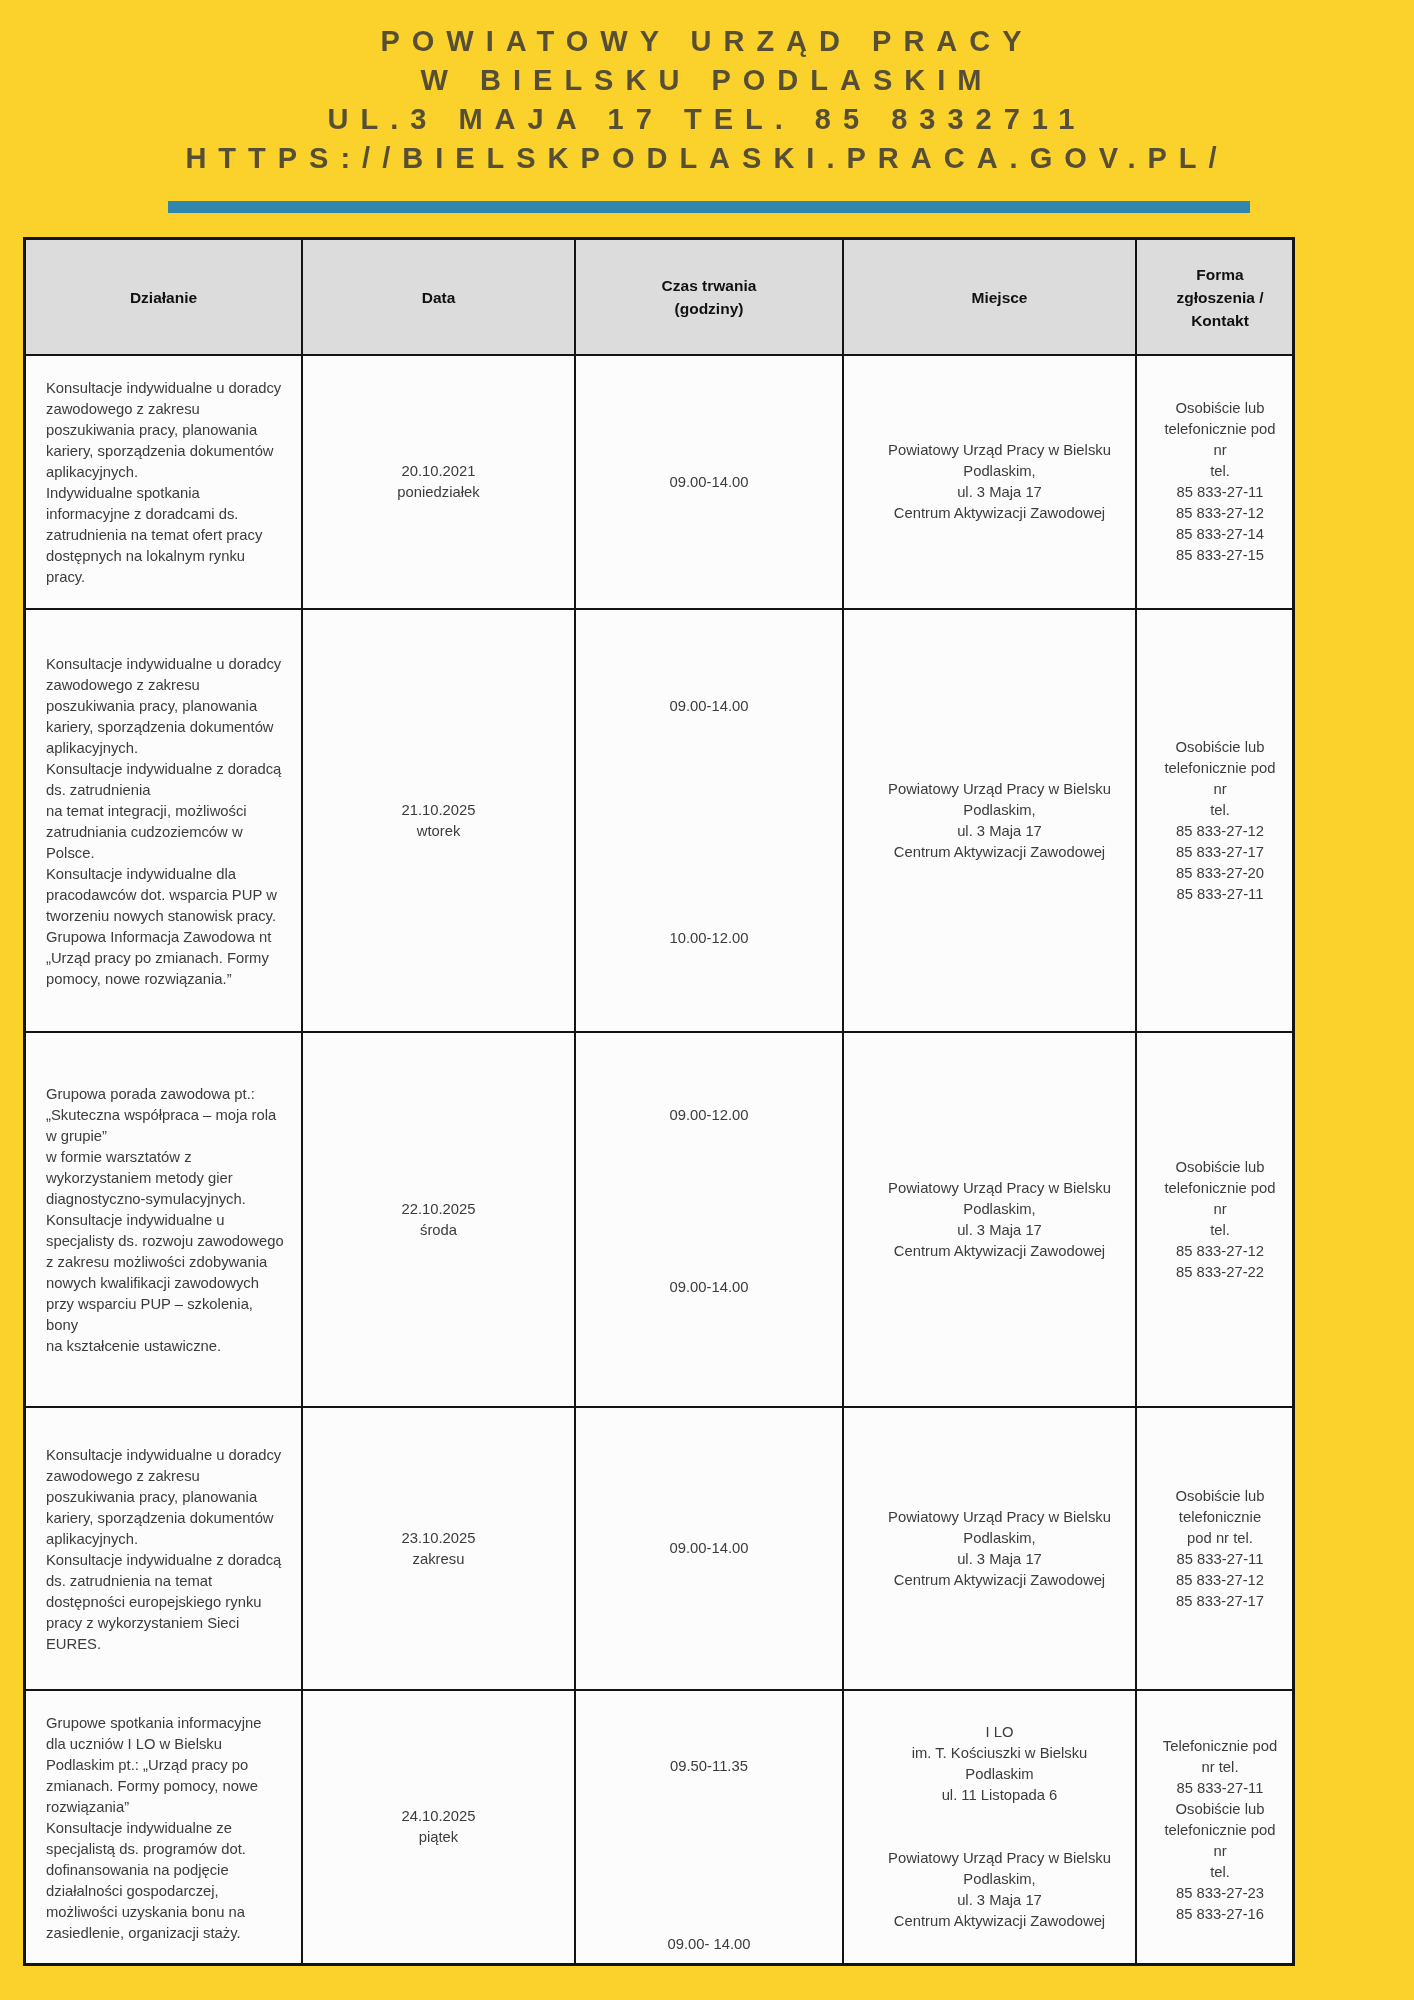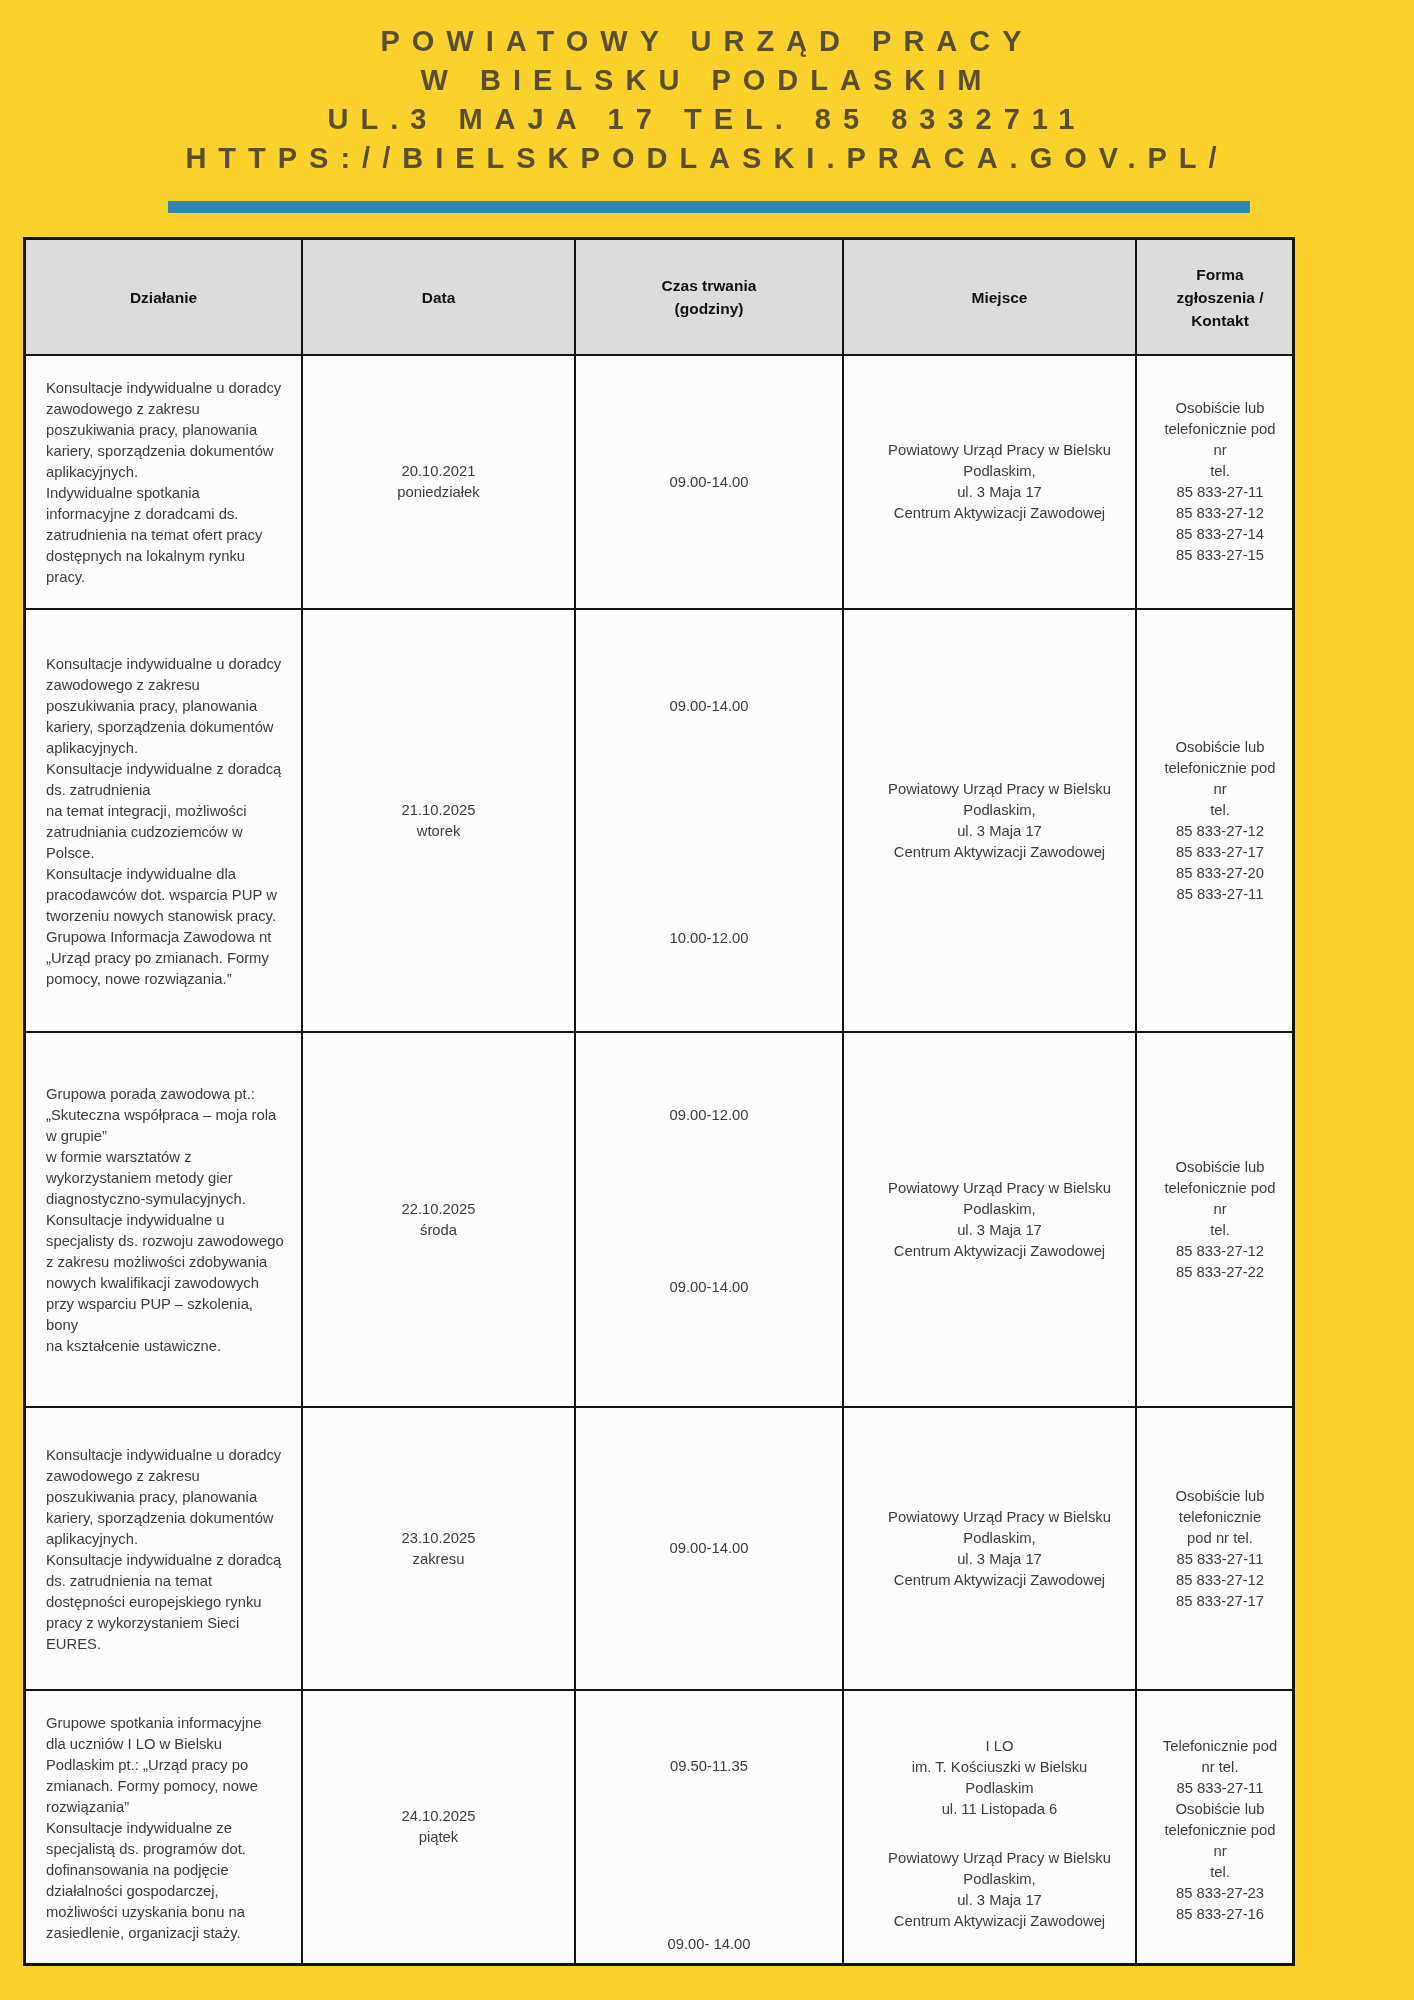--- a/index.html
+++ b/index.html
@@ -66,21 +66,21 @@
 
   
   .cell.c1 { align-items:flex-start; text-align:left; padding:14px 16px 12px 20px; }
   .t-head .cell.c1 { align-items:center; text-align:center; padding:8px 10px; }
 
   
   .spread { justify-content:space-between; }
   .row-2 .c3.spread { padding-top:86px;  padding-bottom:82px; }
   .row-3 .c3.spread { padding-top:72px; padding-bottom:108px; }
   .row-5 .c3.spread { padding-top:65px;  }
-  .row-5 .c4.spread { padding-top:45px;  padding-bottom:31px; }
+  .row-5 .c4.spread { padding-top:31px;  padding-bottom:31px; }
   .row-5 .c5.spread { padding-top:45px;  padding-bottom:43px; }
 </style>
 </head>
 <body>
 
 <div class="page">
 
   <div class="org-header">
     <div>POWIATOWY URZĄD PRACY</div>
     <div>W BIELSKU PODLASKIM</div>

